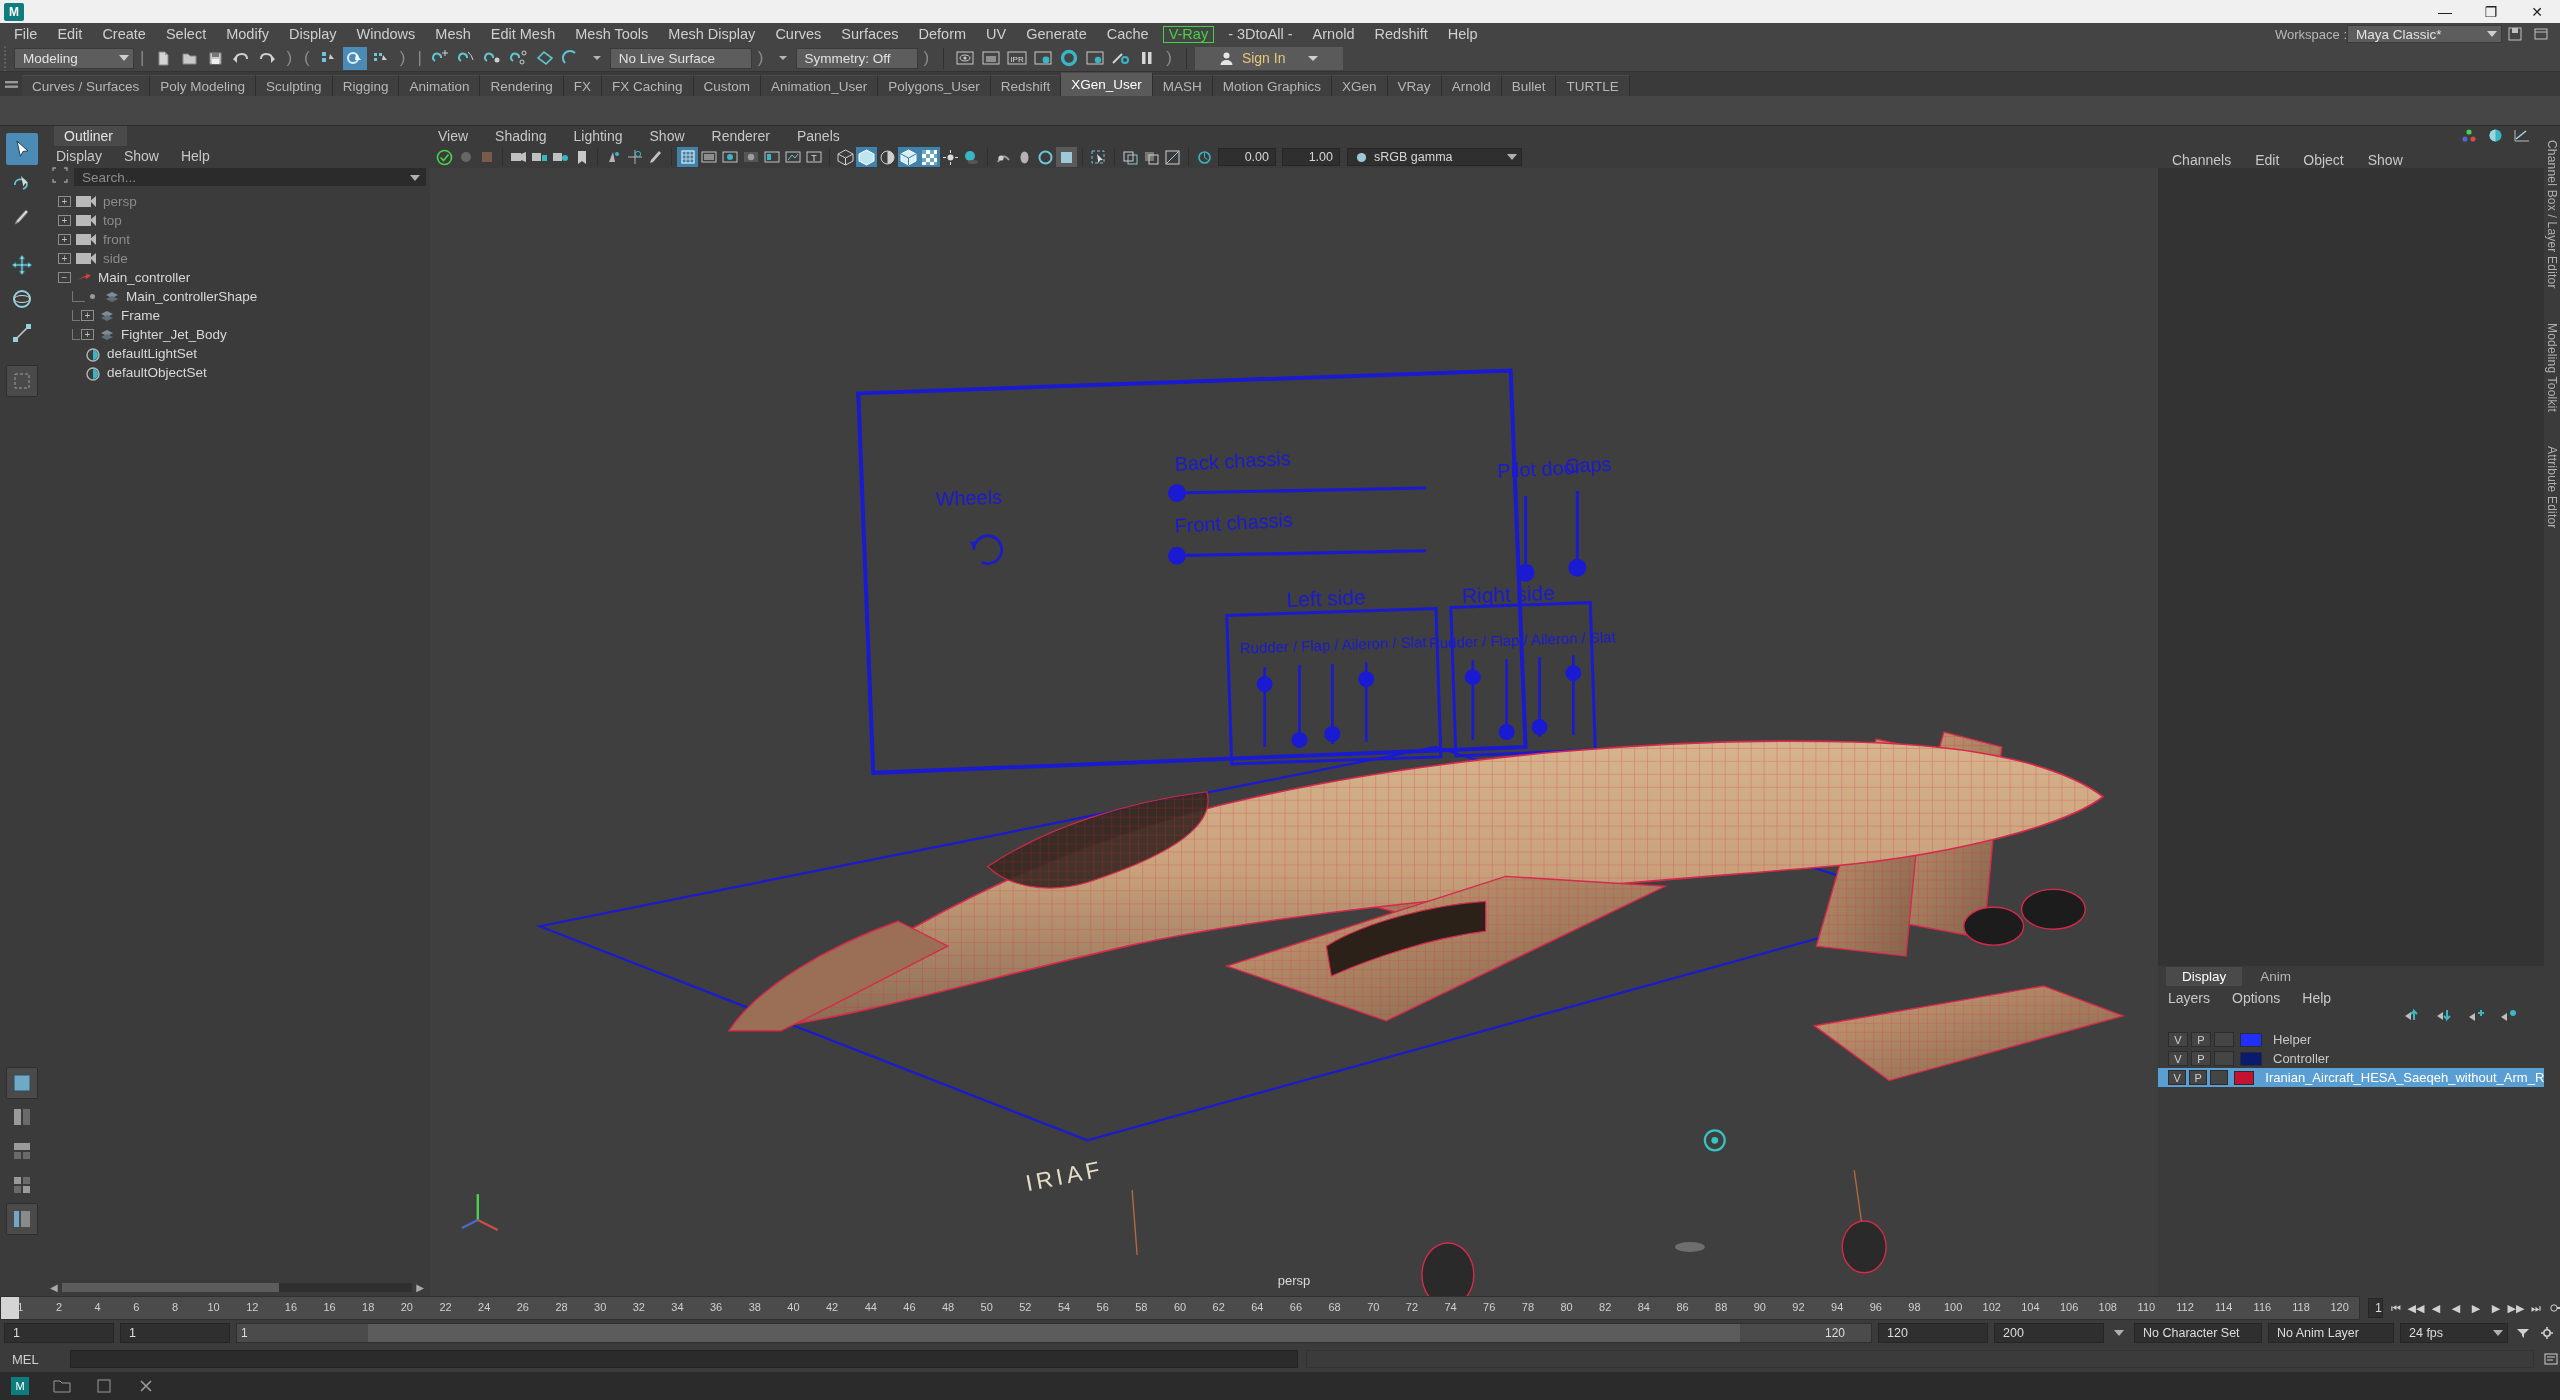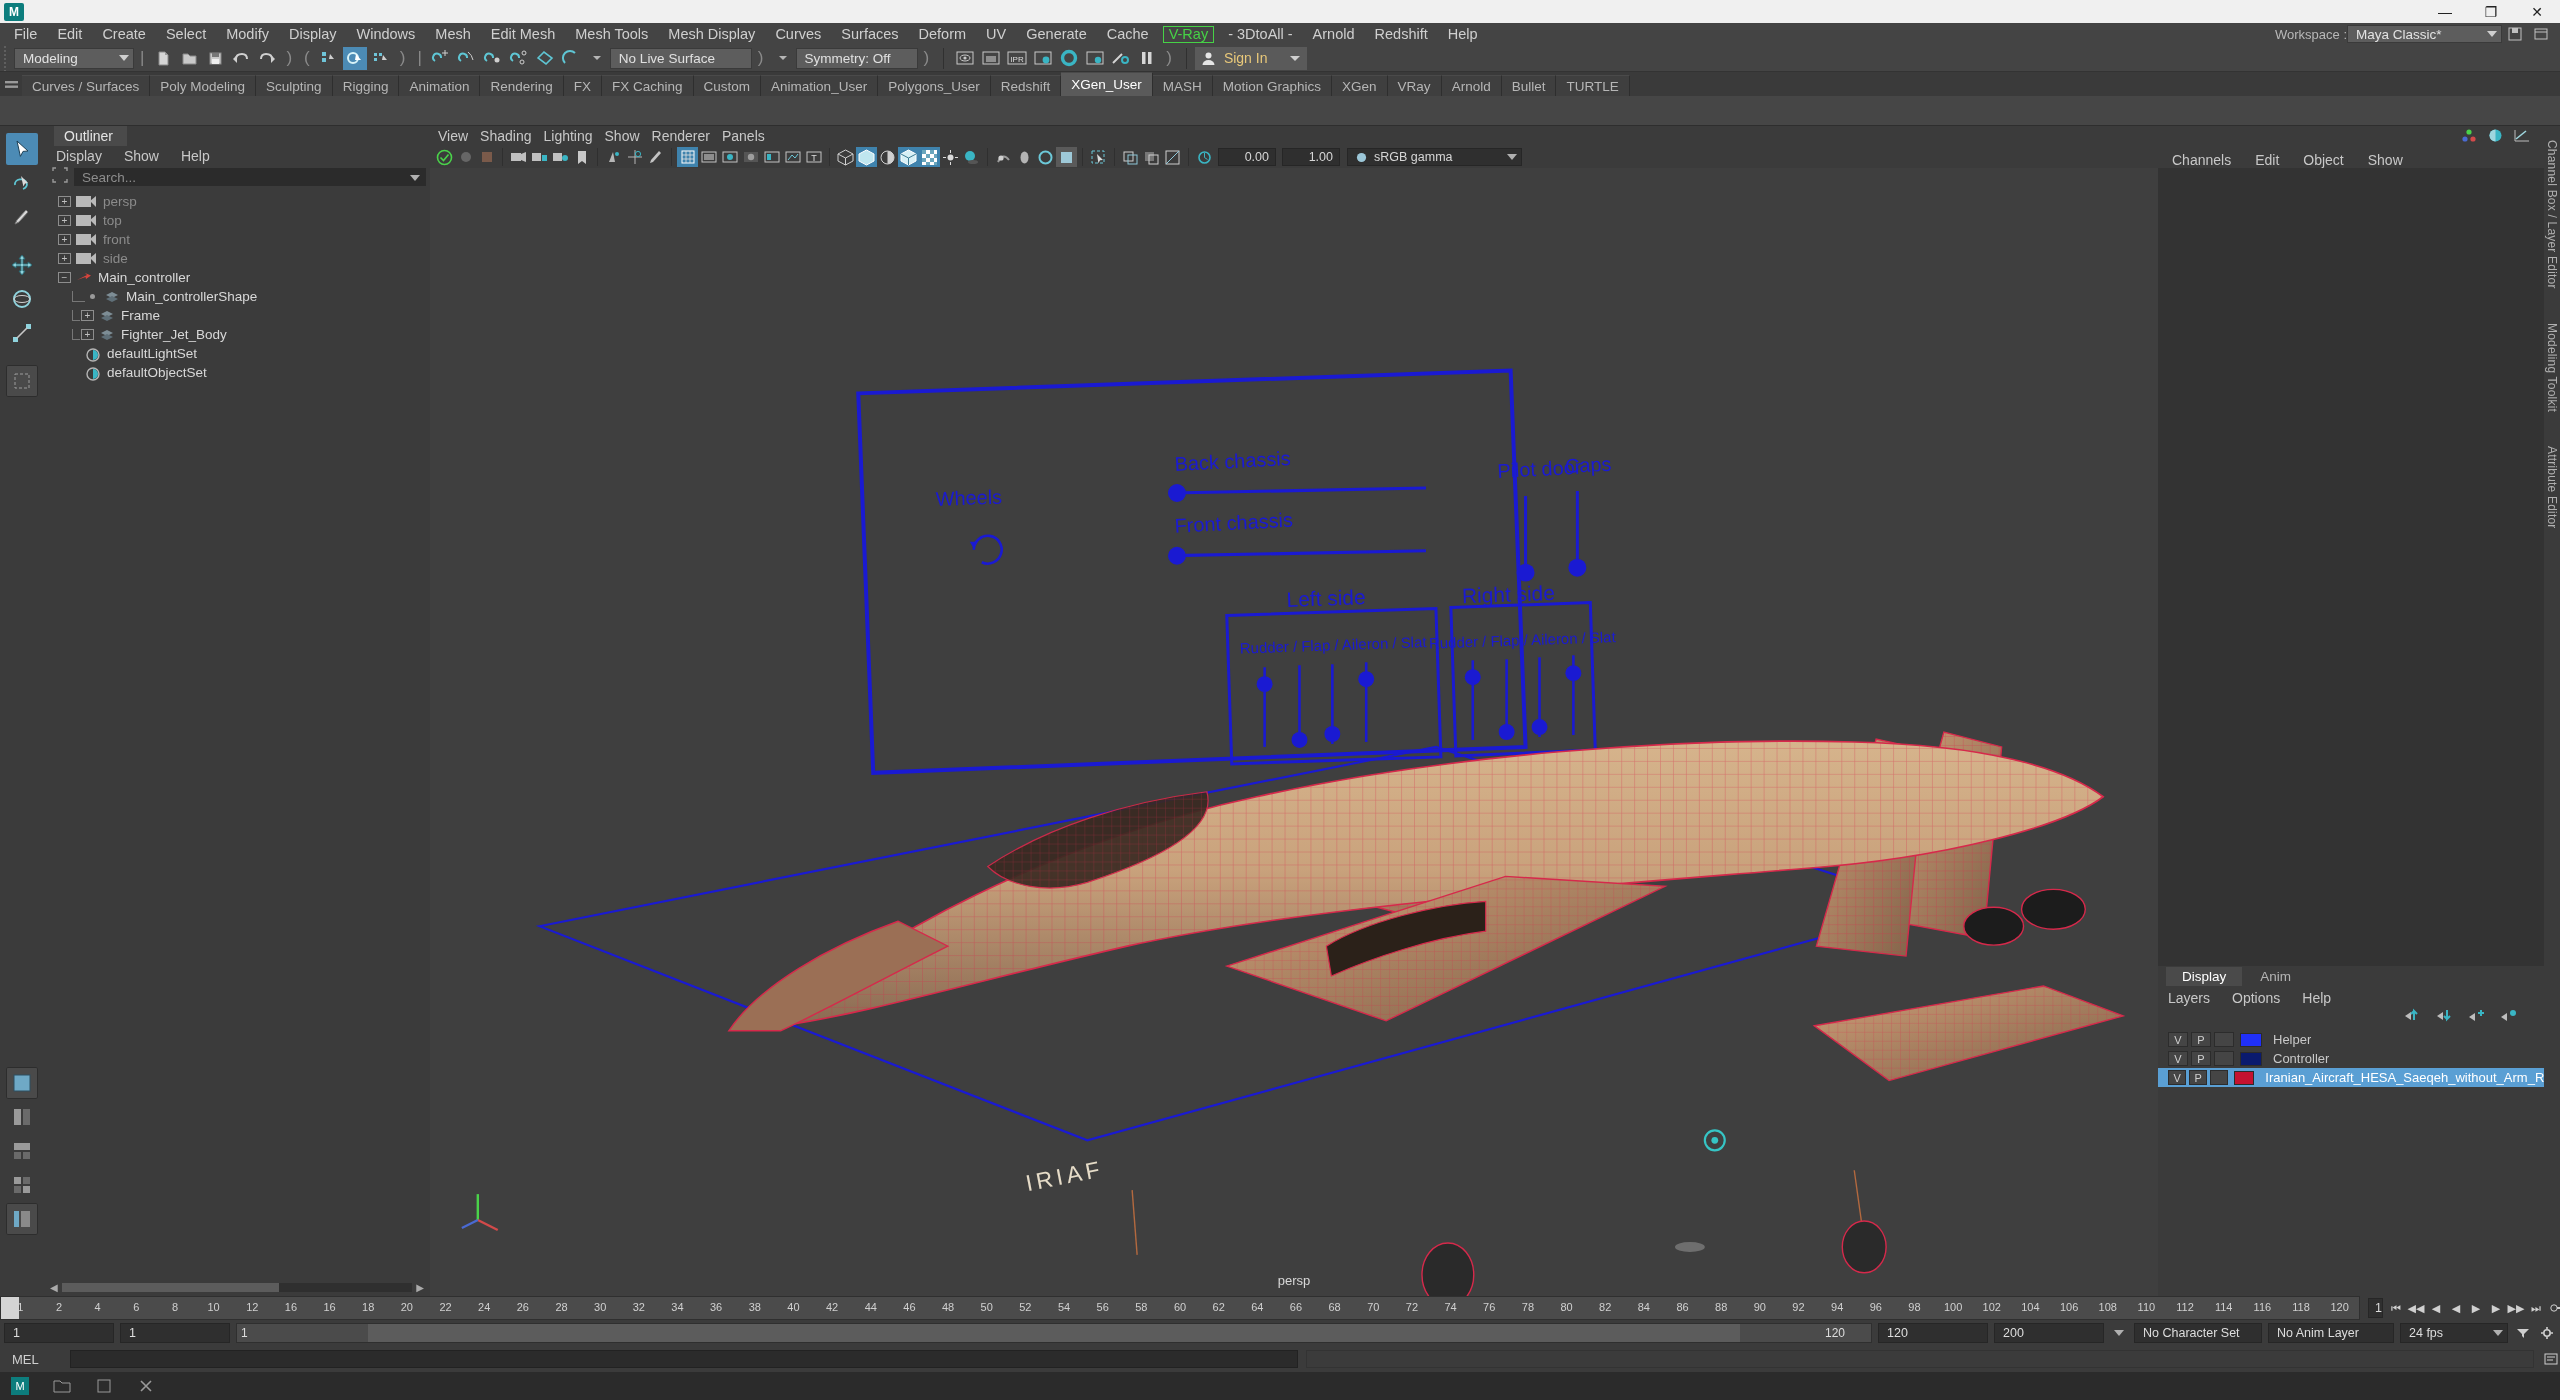--- a/index.html
+++ b/index.html
@@ -58,21 +58,21 @@
   .paren { color:#8a8a8a; font-size:17px; margin:0 6px; }
   .ibtn {
     width:24px; height:23px; display:flex; align-items:center; justify-content:center;
     margin:0 1px;
   }
   .ibtn.on { background:#4c8bb5; }
   .flatfield {
     height:21px; background:#5d5d5d; border:1px solid #3a3a3a; color:#e0e0e0;
     font-size:13.5px; display:flex; align-items:center; padding:0 8px;
   }
-  .signin { height:23px; background:#5a5a5a; display:flex; align-items:center; padding:0 6px; gap:8px; font-size:14px; color:#e8c87a;}
+  .signin { height:23px; background:#5a5a5a; display:flex; align-items:center; padding:0 24px; gap:8px; font-size:14px; color:#e8c87a;}
 
   
   .shelftabs {
     height:24px; background:#3a3a3a; display:flex; align-items:flex-end;
     flex:0 0 auto; font-size:13.5px;
   }
   .shelf-handle { width:22px; height:24px; display:flex;align-items:center;justify-content:center;}
   .shelf-tab {
     height:21px; padding:0 10px; display:flex; align-items:center;
     background:#3f3f3f; color:#b6b6b6; border-right:1px solid #2e2e2e;
@@ -108,21 +108,21 @@
   .cam-ic:after{content:"";position:absolute;right:-5px;top:0;border-top:5px solid transparent;border-bottom:6px solid transparent;border-right:6px solid #b9b9b9;}
   .mesh-ic { width:16px;height:12px;margin-right:6px;flex:0 0 auto;}
   .dim { color:#8b8b8b; }
   .bright { color:#d8d8d8; }
   .outliner-foot { height:18px; background:#3b3b3b; display:flex;align-items:center;padding:0 6px;}
   .hscroll { flex:1; height:9px; background:#2f2f2f; position:relative;}
   .hscroll i { position:absolute; left:0; top:0; height:9px; width:62%; background:#5c5c5c; display:block;}
 
   
   .viewwrap { flex:1 1 auto; display:flex; flex-direction:column; min-width:0; background:#3b3b3b;}
-  .vp-menurow { height:20px; display:flex; align-items:center; font-size:14px; color:#c8c8c8; gap:12px; padding-left:8px;}
+  .vp-menurow { height:20px; display:flex; align-items:center; font-size:14px; color:#c8c8c8; gap:27px; padding-left:8px;}
   .vp-toolrow { height:22px; display:flex; align-items:center; gap:0px; padding-left:4px; background:#3b3b3b;}
   .vt { width:21px;height:20px;display:flex;align-items:center;justify-content:center;}
   .vt.on { background:#3f83ad; }
   .vtsep { width:1px;height:18px;background:#2f2f2f;margin:0 5px;}
   .numfield { height:18px; width:58px; background:#2f2f2f; color:#d6d6d6; font-size:12.5px; display:flex;align-items:center;justify-content:flex-end; padding-right:6px; margin:0 3px; border:1px solid #262626;}
   .gammacombo { height:18px; width:175px; background:#2f2f2f; color:#d6d6d6; font-size:12.5px; display:flex;align-items:center; padding:0 4px 0 8px; border:1px solid #262626; justify-content:space-between; margin-left:4px;}
   .viewport { flex:1 1 auto; position:relative; background:#3f3f3f; overflow:hidden; }
 
   
   .rightpanel { width:386px; background:#3b3b3b; display:flex; flex-direction:column; flex:0 0 auto; }

